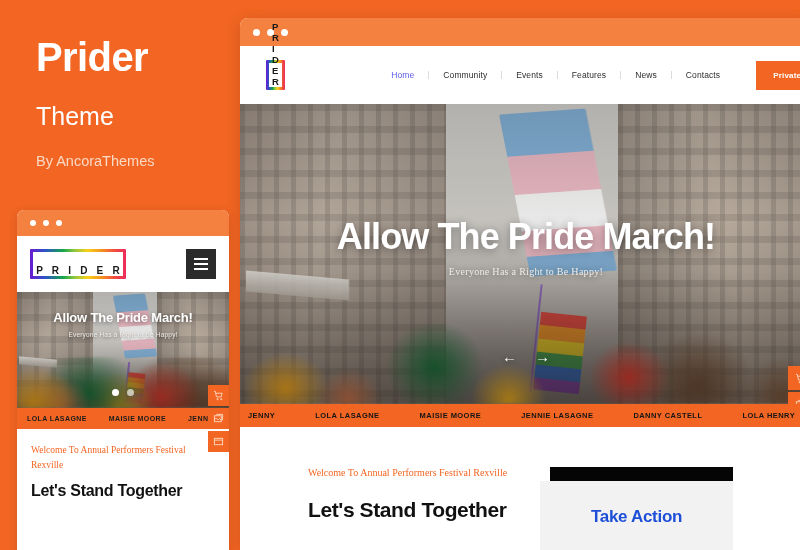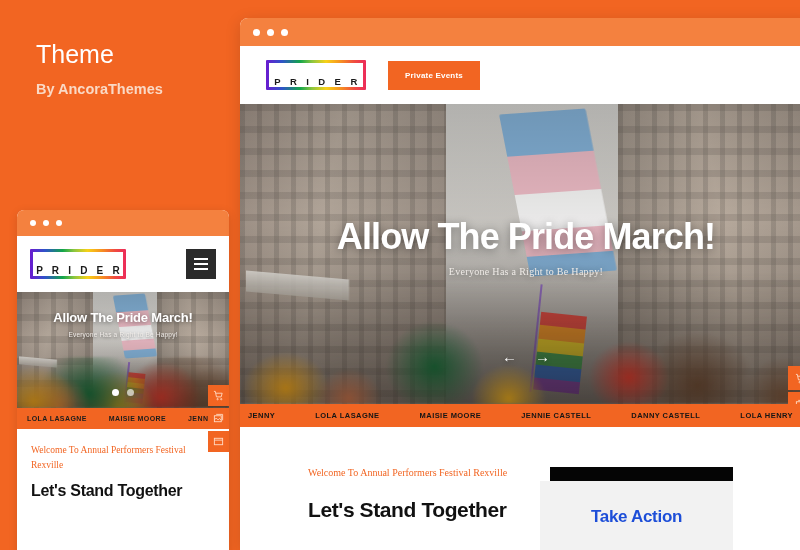--- a/index.html
+++ b/index.html
@@ -15,25 +15,25 @@
     position: absolute; left: 0; top: 0;
     width: 240px; height: 550px;
     padding: 36px 0 0 36px;
   }
   .promo-title {
     font-size: 40px; font-weight: 700; color: #fff;
     letter-spacing: -0.6px; line-height: 1.05;
   }
   .promo-sub {
     font-size: 25px; font-weight: 400; color: #fff;
-    margin-top: 4px; letter-spacing: 0px;
+    margin-top: 24px; letter-spacing: 0px;
   }
   .promo-by {
-    font-size: 14.5px; font-weight: 700; color: #FAD9C5;
-    margin-top: 12px;
+    font-size: 14.5px; font-weight: 400; color: #FAD9C5;
+    margin-top: 22px;
   }
 
   
   .chrome-bar {
     background: #F4813F;
     display: flex; align-items: center;
     padding-left: 13px; gap: 7px;
   }
   .dot { width: 7px; height: 7px; border-radius: 50%; background: #ffffff; }
 
@@ -307,20 +307,21 @@
     position: absolute; inset: 0;
     background: linear-gradient(to bottom, rgba(0,0,0,.18) 0%, rgba(0,0,0,.06) 38%, rgba(0,0,0,.30) 100%);
   }
 
   .rail-ico { width: 11px; height: 11px; display: block; }
 </style>
 </head>
 <body>
 
 <div class="promo">
+  <div class="promo-title">Prider</div>
   <div class="promo-sub">Theme</div>
   <div class="promo-by">By AncoraThemes</div>
 </div>
 
 <div class="mobile-win">
   <div class="chrome-bar">
     <span class="dot"></span>
     <span class="dot"></span>
     <span class="dot"></span>
   </div>
@@ -399,20 +400,28 @@
   <div class="chrome-bar">
     <span class="dot"></span>
     <span class="dot"></span>
     <span class="dot"></span>
   </div>
 
   <div class="d-header">
     <div class="logo-box d-logo">
       <span class="logo-text">P R I D E R</span>
     </div>
+    <nav class="d-nav">
+      <a href="#" class="active">Home</a>
+      <a href="#">Community</a>
+      <a href="#">Events</a>
+      <a href="#">Features</a>
+      <a href="#">News</a>
+      <a href="#">Contacts</a>
+    </nav>
     <button class="d-cta">Private Events</button>
   </div>
 
   <div class="d-hero">
     <div class="photo">
       <div class="sky"></div>
       <div class="bldL">
           <div class="win-grid"></div>
         </div>
       <div class="bldR">
@@ -447,21 +456,21 @@
         </svg>
       </div>
 
     </div>
   </div>
 
   <div class="d-ticker">
     <span>JENNY</span>
     <span>LOLA LASAGNE</span>
     <span>MAISIE MOORE</span>
-    <span>JENNIE CASTELL</span>
+    <span>JENNIE LASAGNE</span>
     <span>DANNY CASTELL</span>
     <span>LOLA HENRY</span>
 
   </div>
 
   <div class="d-body">
     <div class="d-col-left">
       <div class="d-eyebrow">Welcome To Annual Performers Festival Rexville</div>
       <div class="d-heading">Let's Stand Together</div>
     </div>

